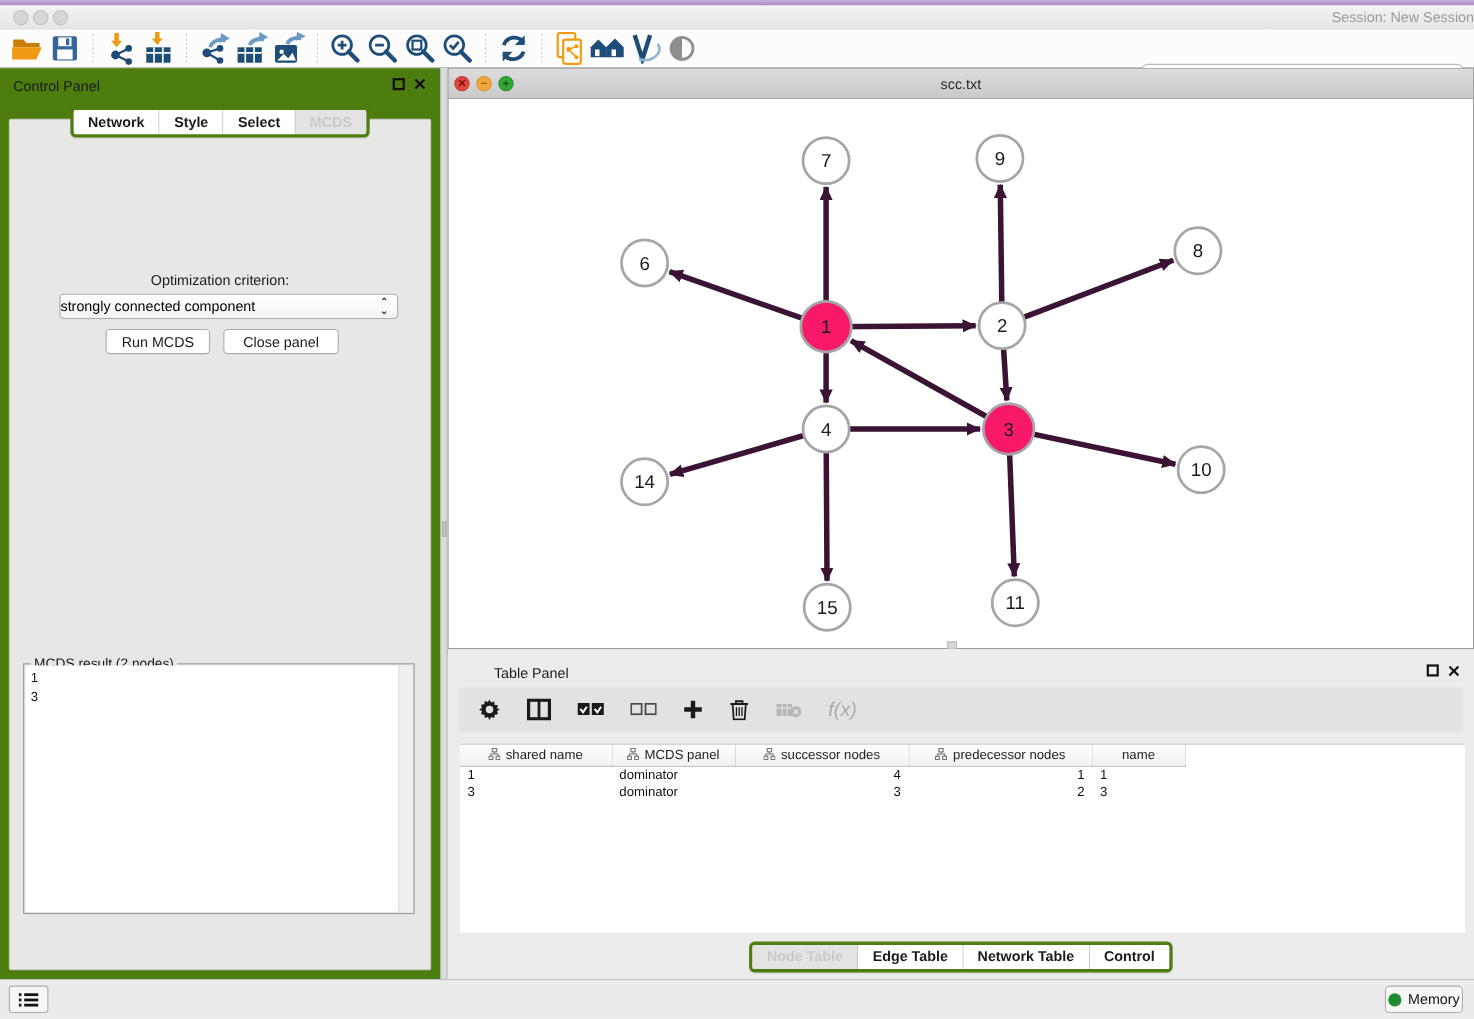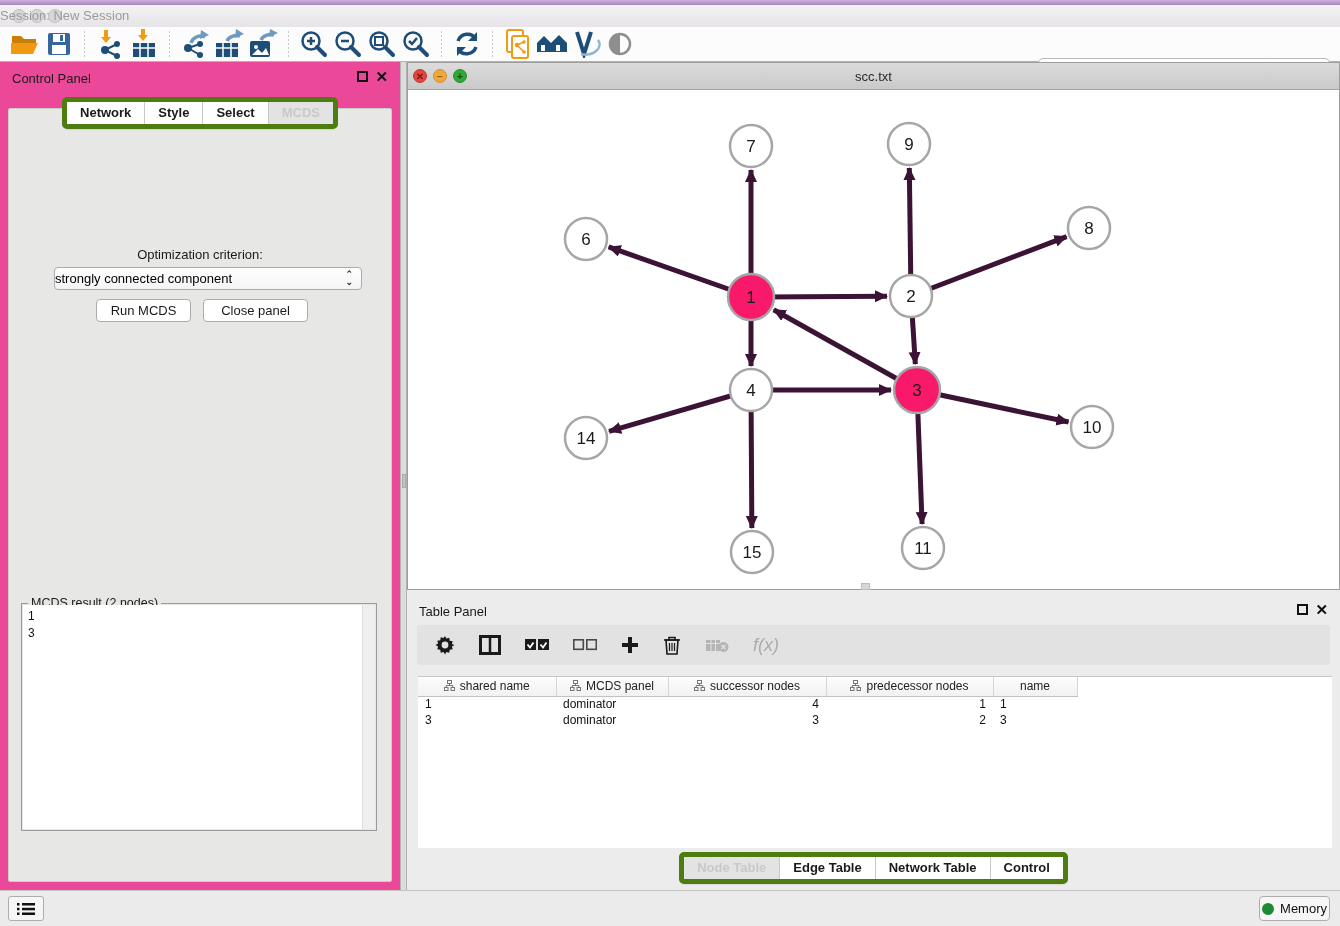--- a/index.html
+++ b/index.html
@@ -4,52 +4,52 @@
 <style>
   * { margin:0; padding:0; box-sizing:border-box; }
   html,body { width:1340px; height:926px; overflow:hidden;
     font-family:"Liberation Sans", sans-serif; background:#ECECEC; position:relative; }
 
   
   .top-strip { position:absolute; top:0; left:0; right:0; height:5px;
     background:linear-gradient(#C9AFD8,#A787BF); }
   .titlebar { position:absolute; top:5px; left:0; right:0; height:22px;
     background:linear-gradient(#F4F2F4,#E6E4E6); }
-  .titlebar .title { position:absolute; left:0; right:0; top:3px; text-align:left;
+  .titlebar .title { position:absolute; left:0; right:0; top:3px; text-align:right;
     font-size:13px; color:#9B9B9B; }
   .tl { position:absolute; top:4px; width:14px; height:14px; border-radius:50%;
     background:#D8D6D8; border:1px solid #C2C0C2; }
 
   
   .toolbar { position:absolute; top:27px; left:0; right:0; height:35px;
     background:#FCFCFC; border-bottom:1px solid #B4B4B4;
     display:flex; align-items:center; padding-left:8px; }
   .tb-btn { width:34px; height:30px; display:flex; align-items:center; justify-content:center; }
   .tb-sep { width:1px; height:26px; margin:0 8px;
     background:repeating-linear-gradient(#C9C9C9 0 2px, transparent 2px 4px); }
   .searchbox { position:absolute; right:10px; top:31px; width:292px; height:25px;
     background:#FFF; border:1px solid #B9B9B9; border-radius:5px;
     display:flex; align-items:center; padding-left:6px; }
   .searchbox input { border:none; outline:none; flex:1; font-size:13px;
     font-family:"Liberation Sans",sans-serif; background:transparent; }
 
   
   .control-panel { position:absolute; left:0; top:62px; width:400px; bottom:36px;
-    background:#ec4899; }
+    background:#4d7c0f; }
   .panel-head { position:relative; height:32px; }
   .panel-title { position:absolute; left:12px; top:9px; font-size:13px; color:#1a1a1a; }
   .panel-float { position:absolute; top:9px; width:11px; height:11px;
     border:2px solid #111; }
   .panel-close { position:absolute; top:6px; font-size:15px; font-weight:bold; color:#111; }
   .cp-inner { position:absolute; left:8px; right:8px; top:46px; bottom:8px;
     background:#E7E7E5; border:1px solid #CCCCCA; border-radius:2px; }
 
   .seg-tabs { position:absolute; top:35px; left:0; right:0; display:flex;
     justify-content:center; z-index:3; }
-  .seg-group { display:inline-flex; border:5px solid #4d7c0f; border-radius:5px;
+  .seg-group { display:inline-flex; border:3px solid #4d7c0f; border-radius:5px;
     overflow:hidden; background:#FFF; box-shadow:0 1px 1px rgba(0,0,0,.08); }
   .seg { padding:3px 13px 4px; font-size:13px; font-weight:bold; color:#1a1a1a;
     border-right:1px solid #C8C8C8; background:#FFF; cursor:default; }
   .seg:last-child { border-right:none; }
   .seg.active { background:#E3E3E3; color:#C9C9C9; }
 
   .opt-label { position:absolute; top:138px; left:0; right:0; text-align:center;
     font-size:13px; color:#1a1a1a; }
   .dropdown { position:absolute; top:158px; left:45px; width:308px; height:23px;
     background:linear-gradient(#FFF,#F4F4F4); border:1px solid #ACACAC; border-radius:4px;
@@ -85,21 +85,21 @@
     font-size:10px; font-weight:bold; text-align:center; line-height:14px; }
   .light.red   { left:5px;  background:#E2463D; border:1px solid #C03A32; color:#7E1710; }
   .light.yellow{ left:25px; background:#F0A63B; border:1px solid #D2912F; color:#8F5B0D; }
   .light.green { left:45px; background:#31A835; border:1px solid #2A8F2E; color:#0E5212; }
   .net-canvas { position:absolute; top:27px; left:0; right:0; bottom:0; background:#FFF; }
   .net-grip { position:absolute; bottom:-1px; left:453px; width:9px; height:7px;
     background:#D6D6D6; border:1px solid #BDBDBD; }
 
   
   .table-panel { position:absolute; left:407px; top:595px; right:0; bottom:36px;
-    background:#ECECEC; }
+    background:#ECECEC;padding-left:30px; }
   .tp-toolbar { position:absolute; left:10px; right:10px; top:30px; height:40px;
     background:#E2E2E2; border-radius:3px; display:flex; align-items:center;
     gap:24px; padding-left:18px; }
   .tp-icon { display:flex; align-items:center; justify-content:center; }
   .fx { font-family:Liberation Sans, sans-serif; font-style:italic; font-size:18px; color:#ABABAB; }
   .grid-table { position:absolute; left:11px; top:81px; right:8px; height:172px;
     background:#FFF; border-top:1px solid #C6C6C6; }
   table.data { border-collapse:collapse; font-size:12px; table-layout:fixed; }
   table.data th { height:19px; font-weight:normal; color:#222;
     background:linear-gradient(#FDFDFD,#F1F1F1);

